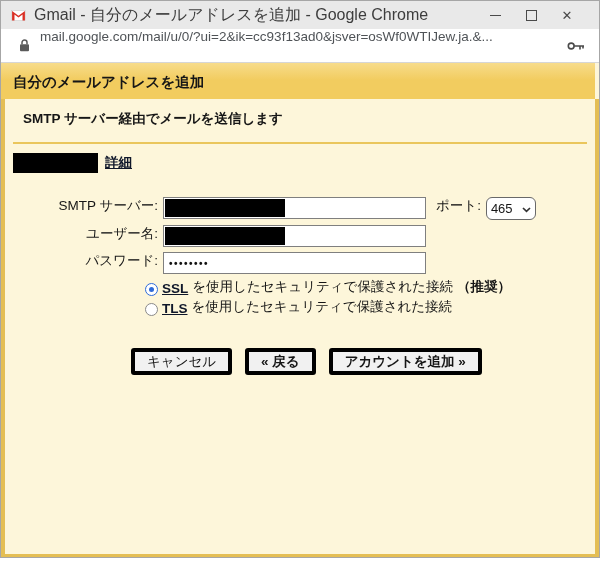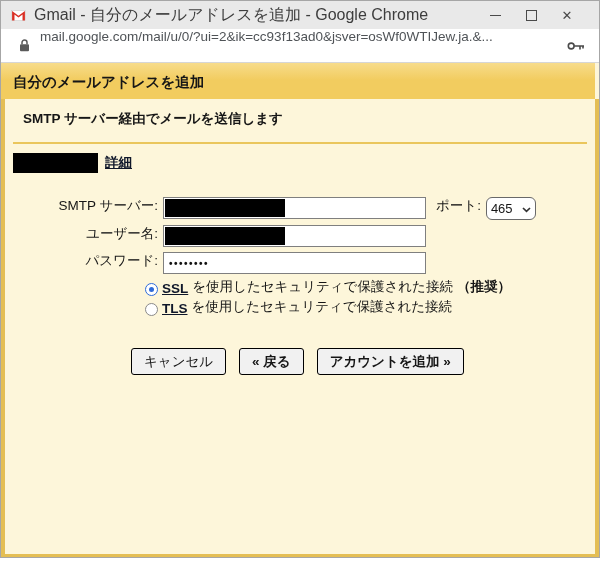--- a/index.html
+++ b/index.html
@@ -65,21 +65,21 @@
   .radiorow{position:absolute;left:140px;display:flex;align-items:flex-end;white-space:nowrap;height:17px;}
   .radio{width:13px;height:13px;border-radius:50%;box-sizing:border-box;background:#fff;
          border:1.5px solid #8A8A8A;margin-right:4px;position:relative;flex:0 0 auto;}
   .radio.checked{border:1.5px solid #2E6BD9;}
   .radio.checked::after{content:"";position:absolute;left:2.5px;top:2.5px;width:5px;height:5px;
          border-radius:50%;background:#2E6BD9;}
   .radiorow .rtext{margin-left:4px;}
   .rbadge{font-weight:bold;margin-left:4px;}
 
   .btnrow{position:absolute;left:126px;top:249px;display:flex;gap:13px;}
-  .btn{height:27px;padding:0 12px;background:#F1F1F1;border:1px solid #000000;border-radius:3px;
+  .btn{height:27px;padding:0 12px;background:#F1F1F1;border:4px solid #000000;border-radius:3px;
        display:flex;align-items:center;font-size:13.5px;color:#161616;cursor:default;white-space:nowrap;}
   .btn.bold{font-weight:bold;}
 </style>
 </head>
 <body>
 
 <div class="screen">
   <div class="window">
 
     <div class="titlebar">

